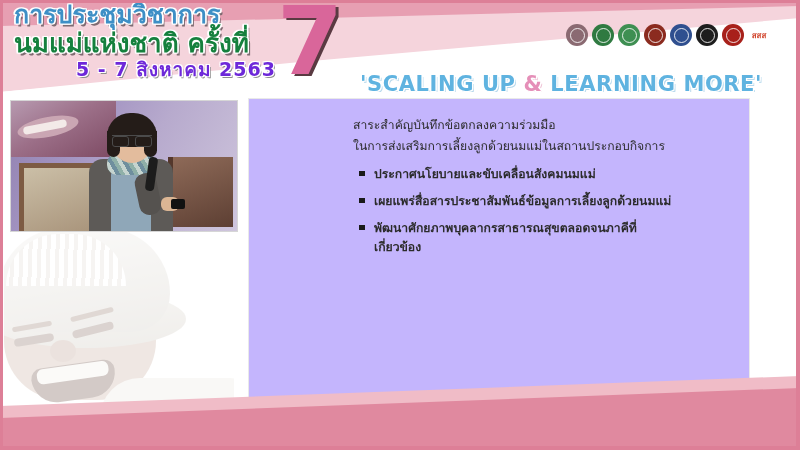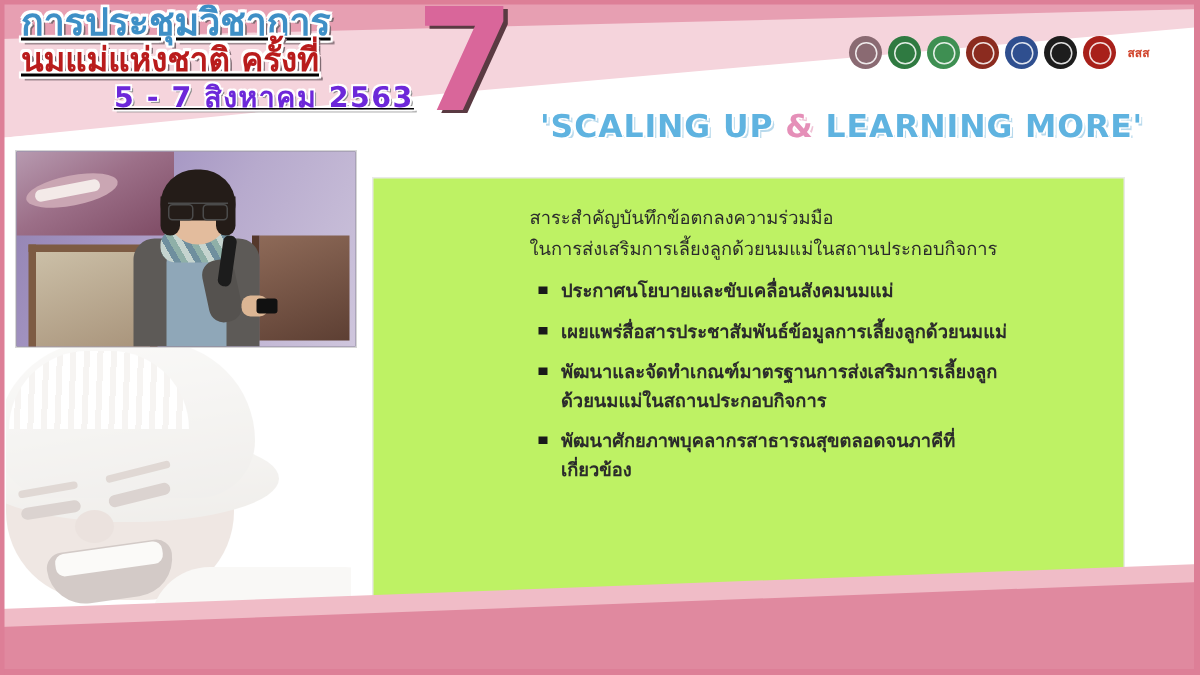--- a/index.html
+++ b/index.html
@@ -28,28 +28,28 @@
   .hdr-white{position:absolute;left:0;top:0;width:800px;height:96px;background:#ffffff;
       clip-path:polygon(0 96px, 800px 96px, 800px 18px, 300px 62px, 0 92px);}
 
   
   #numeral7{position:absolute;left:277px;top:-6px;z-index:14;
       font-family:"DejaVu Sans","Liberation Sans",sans-serif;
       font-size:95px;font-weight:bold;line-height:1;color:#d9669a;
       text-shadow:3px 2px 0 #5a3a42;letter-spacing:-2px;}
 
   
-  #headline{position:absolute;left:14px;top:2px;z-index:15;text-decoration:underline;}
+  #headline{position:absolute;left:14px;top:2px;z-index:15;}
   .hl-line{font-weight:bold;line-height:1.02;white-space:nowrap;
       font-family:"DejaVu Sans","Liberation Sans",sans-serif;}
   .hl-1{font-size:25px;color:#3e8fc6;
       text-shadow:-1.4px -1.4px 0 #fff, 1.4px -1.4px 0 #fff, -1.4px 1.4px 0 #fff,
                   1.4px 1.4px 0 #fff, 0 -1.4px 0 #fff, 0 1.4px 0 #fff,
                   -1.4px 0 0 #fff, 1.4px 0 0 #fff, 2.5px 2.5px 0 #7f6b72;}
-  .hl-2{font-size:22px;color:#b91c1c;margin-top:2px;
+  .hl-2{font-size:26px;color:#15803d;margin-top:2px;
       text-shadow:-1.4px -1.4px 0 #fff, 1.4px -1.4px 0 #fff, -1.4px 1.4px 0 #fff,
                   1.4px 1.4px 0 #fff, 0 -1.4px 0 #fff, 0 1.4px 0 #fff,
                   -1.4px 0 0 #fff, 1.4px 0 0 #fff, 2.5px 2.5px 0 #7f6b72;}
   .hl-3{font-size:19px;color:#6d28d9;margin-top:4px;margin-left:62px;letter-spacing:1px;
       text-shadow:-1.1px -1.1px 0 #fff, 1.1px -1.1px 0 #fff, -1.1px 1.1px 0 #fff,
                   1.1px 1.1px 0 #fff, 1.8px 1.8px 0 #8d8d8d;}
 
   
   #tagline{position:absolute;left:360px;top:72px;z-index:16;
       font-size:21px;font-weight:bold;letter-spacing:0.6px;white-space:nowrap;
@@ -144,21 +144,21 @@
 
   
   #bottom-band{position:absolute;left:0;bottom:0;width:800px;height:74px;z-index:30;overflow:hidden;}
   .bb-light{position:absolute;left:0;bottom:0;width:800px;height:74px;background:#f0bcc7;
       clip-path:polygon(0 30px, 800px 0px, 800px 74px, 0 74px);}
   .bb-main{position:absolute;left:0;bottom:0;width:800px;height:74px;background:#e0899f;
       clip-path:polygon(0 42px, 800px 12px, 800px 74px, 0 74px);}
 
   
   #content-panel{position:absolute;left:248px;top:98px;width:500px;height:302px;z-index:20;
-      background:#bef264;border:1px solid #e9e9e9;margin-top:20px;}
+      background:#c4b5fd;border:1px solid #e9e9e9;}
   #content-heading{position:absolute;left:104px;top:16px;width:382px;
       font-size:12.2px;line-height:1.72;color:#2b2b2b;
       font-family:"DejaVu Sans","Liberation Sans",sans-serif;}
   #bullet-list{position:absolute;left:108px;top:66px;width:382px;list-style:none;margin:0;padding:0;}
   #bullet-list li{position:relative;padding-left:17px;margin-bottom:8px;
       font-size:12.2px;line-height:1.56;color:#2b2b2b;
       font-family:"DejaVu Sans","Liberation Sans",sans-serif;}
   #bullet-list li:before{content:"";position:absolute;left:2px;top:5.5px;
       width:5.5px;height:5.5px;background:#1a1a1a;}
   .bl-cont{display:block;font-weight:bold;}
@@ -262,24 +262,20 @@
       <div>ในการส่งเสริมการเลี้ยงลูกด้วยนมแม่ในสถานประกอบกิจการ</div>
     </div>
     <ul id="bullet-list">
         <li>
           <span class="bl-cont">ประกาศนโยบายและขับเคลื่อนสังคมนมแม่</span>
         </li>
         <li>
           <span class="bl-cont">เผยแพร่สื่อสารประชาสัมพันธ์ข้อมูลการเลี้ยงลูกด้วยนมแม่</span>
         </li>
         <li>
-          <span class="bl-cont">พัฒนาและจัดทำเกณฑ์มาตรฐานการส่งเสริมการเลี้ยงลูก</span>
-          <span class="bl-cont">ด้วยนมแม่ในสถานประกอบกิจการ</span>
-        </li>
-        <li>
           <span class="bl-cont">พัฒนาศักยภาพบุคลากรสาธารณสุขตลอดจนภาคีที่</span>
           <span class="bl-cont">เกี่ยวข้อง</span>
         </li>
       </ul>
   </div>
 
   <div id="bottom-band">
     <div class="bb-light"></div>
     <div class="bb-main"></div>
   </div>

